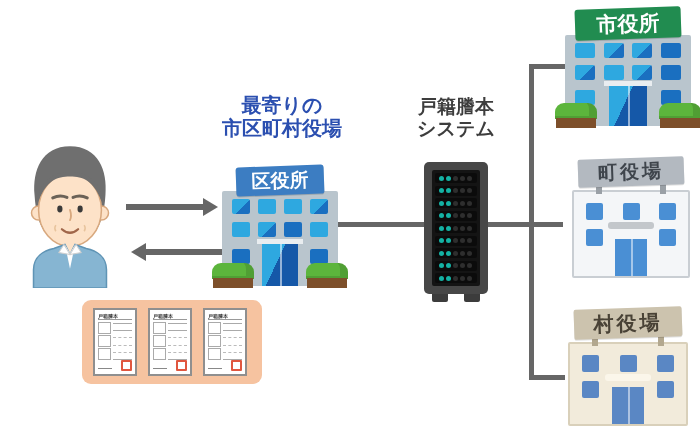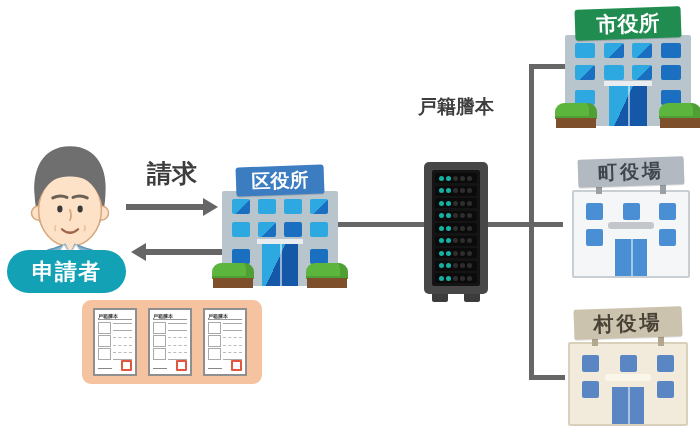--- a/index.html
+++ b/index.html
@@ -116,34 +116,34 @@
     <path d="M42,92 q8,7 16,0" stroke="#a0664a" stroke-width="2.2" fill="none" stroke-linecap="round"></path>
     <path d="M36,88 q-2,3 0,6" stroke="#e8c49e" stroke-width="1.5" fill="none"></path>
     <path d="M64,88 q2,3 0,6" stroke="#e8c49e" stroke-width="1.5" fill="none"></path>
     <path d="M43,102 h14 v12 h-14 Z" fill="#fde2c8"></path>
     <path d="M14,150 L14,132 C14,119 24,113 34,111 L45,107 L50,117 L55,107 L66,111 C76,113 86,119 86,132 L86,150 Z" fill="#86b5d2" stroke="#5f94b5" stroke-width="1.5"></path>
     <path d="M45,107 L50,131 L55,107 L50,116 Z" fill="#ffffff"></path>
     <path d="M44,107 L50,117 L39,115 Z" fill="#ffffff" stroke="#cfcfcf" stroke-width="1"></path>
     <path d="M56,107 L61,115 L50,117 Z" fill="#ffffff" stroke="#cfcfcf" stroke-width="1"></path>
   </svg>
 
-  <div class="badge">
-    <span>申請者</span>
-  </div>
-
-  <div class="abs txt" style="left:126px;top:160px;width:92px;font-size:25px">請求</div>
+
   <div class="arrow" style="left:126px;top:198px;width:92px">
     <span class="shaft"></span>
     <span class="head-r"></span>
   </div>
   <div class="arrow" style="left:131px;top:243px;width:92px">
     <span class="head-l"></span>
     <span class="shaft"></span>
   </div>
 
+  <div class="abs txt" style="left:172px;top:94px;width:220px;font-size:20px;color:#2b4fb0">
+    <div>最寄りの</div>
+    <div>市区町村役場</div>
+  </div>
 
   <div class="abs bldg-a" style="left:222px;top:166px;width:116px;height:120px">
     <div class="sign-a" style="width:88px;height:29px;background:#3c7dc2;font-size:19px">
       <span>区役所</span>
     </div>
     <div class="body-a" style="height:95px;padding:8px 10px 0;box-sizing:border-box;gap:8px">
       <div class="warow">
         <span class="wa" style="width:18px;height:15px"></span>
         <span class="wa l" style="width:18px;height:15px"></span>
         <span class="wa l" style="width:18px;height:15px"></span>
@@ -160,20 +160,21 @@
         <span class="door-a" style="width:36px;height:42px"></span>
         <span class="wa d" style="width:18px;height:15px;position:absolute;right:0;top:4px"></span>
       </div>
     </div>
     <div class="bush bl"></div>
     <div class="bush br"></div>
   </div>
 
   <div class="abs txt" style="left:393px;top:96px;width:126px;font-size:19px">
     <div>戸籍謄本</div>
+    <div>システム</div>
   </div>
 
   <div class="abs server">
     <div class="server-inner">
       <div class="srow">
           <i class="led on"></i>
           <i class="led on"></i>
           <i class="led"></i>
           <i class="led"></i>
           <i class="led"></i>

